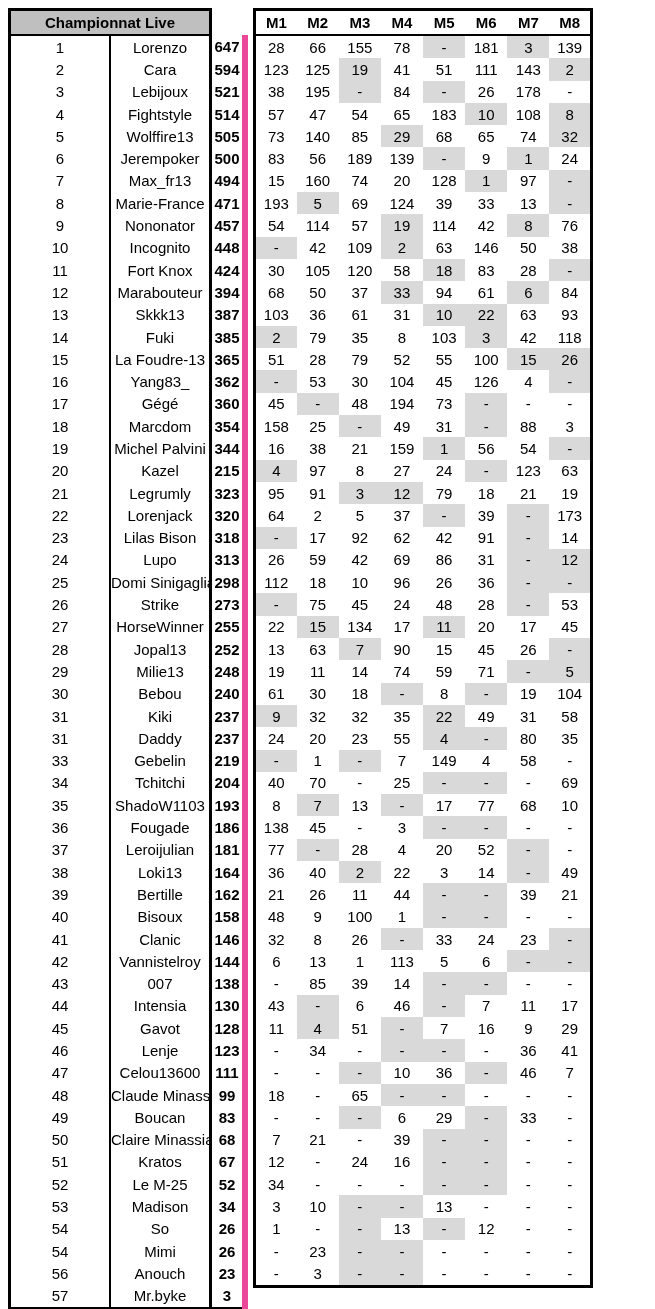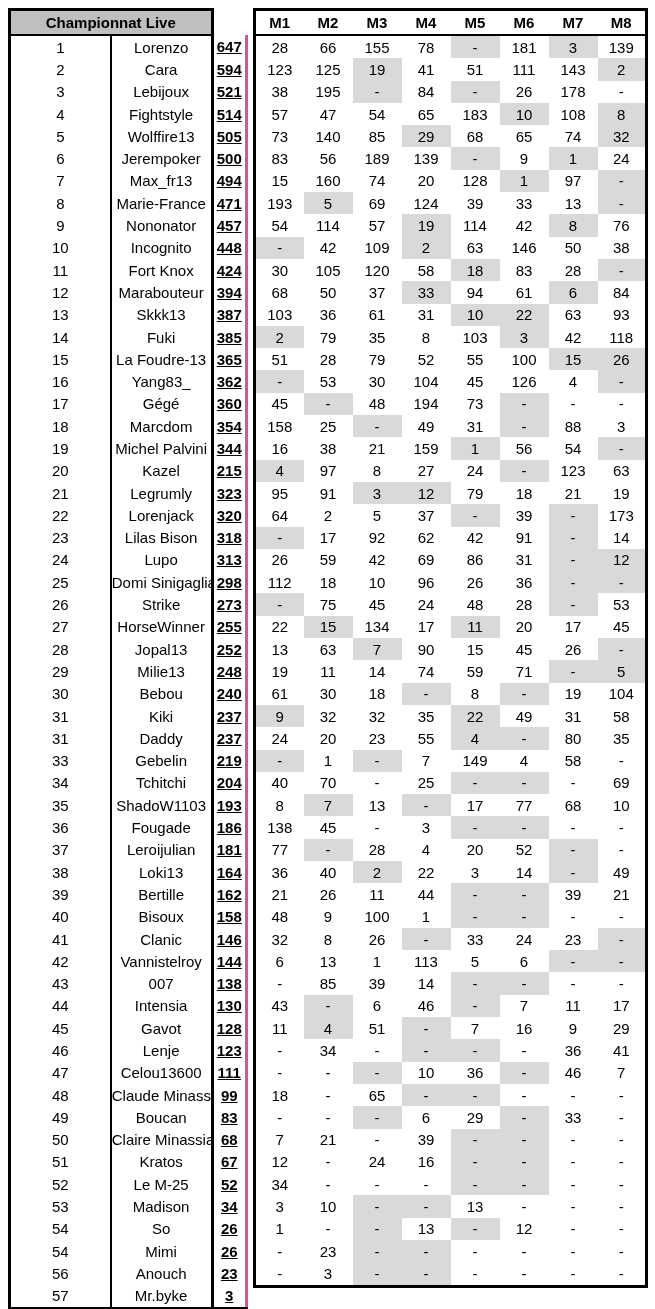--- a/index.html
+++ b/index.html
@@ -59,29 +59,28 @@
     border-right: 2px solid #000;
   }
   .left-table td.name {
     width: 152px;
     border-right: 3px solid #000;
     text-align: center;
   }
   .left-table td.tot {
     width: 33px;
     font-weight: 700;
-    border-right: 3px solid #ec4899;
-    text-decoration: underline;
+    border-right: 6px solid #ec4899;
   }
   .left-table tbody tr:last-child td {
     border-bottom: 3px solid #000;
   }
   
   .scores-table {
-    width: 395px;
+    width: 340px;
     margin-left: 5px;
     border: 3px solid #000;
   }
   .scores-table thead th {
     font-weight: 700;
     height: 23px;
     border-bottom: 2px solid #000;
   }
   .scores-table tbody td {
     height: 22.3px;

